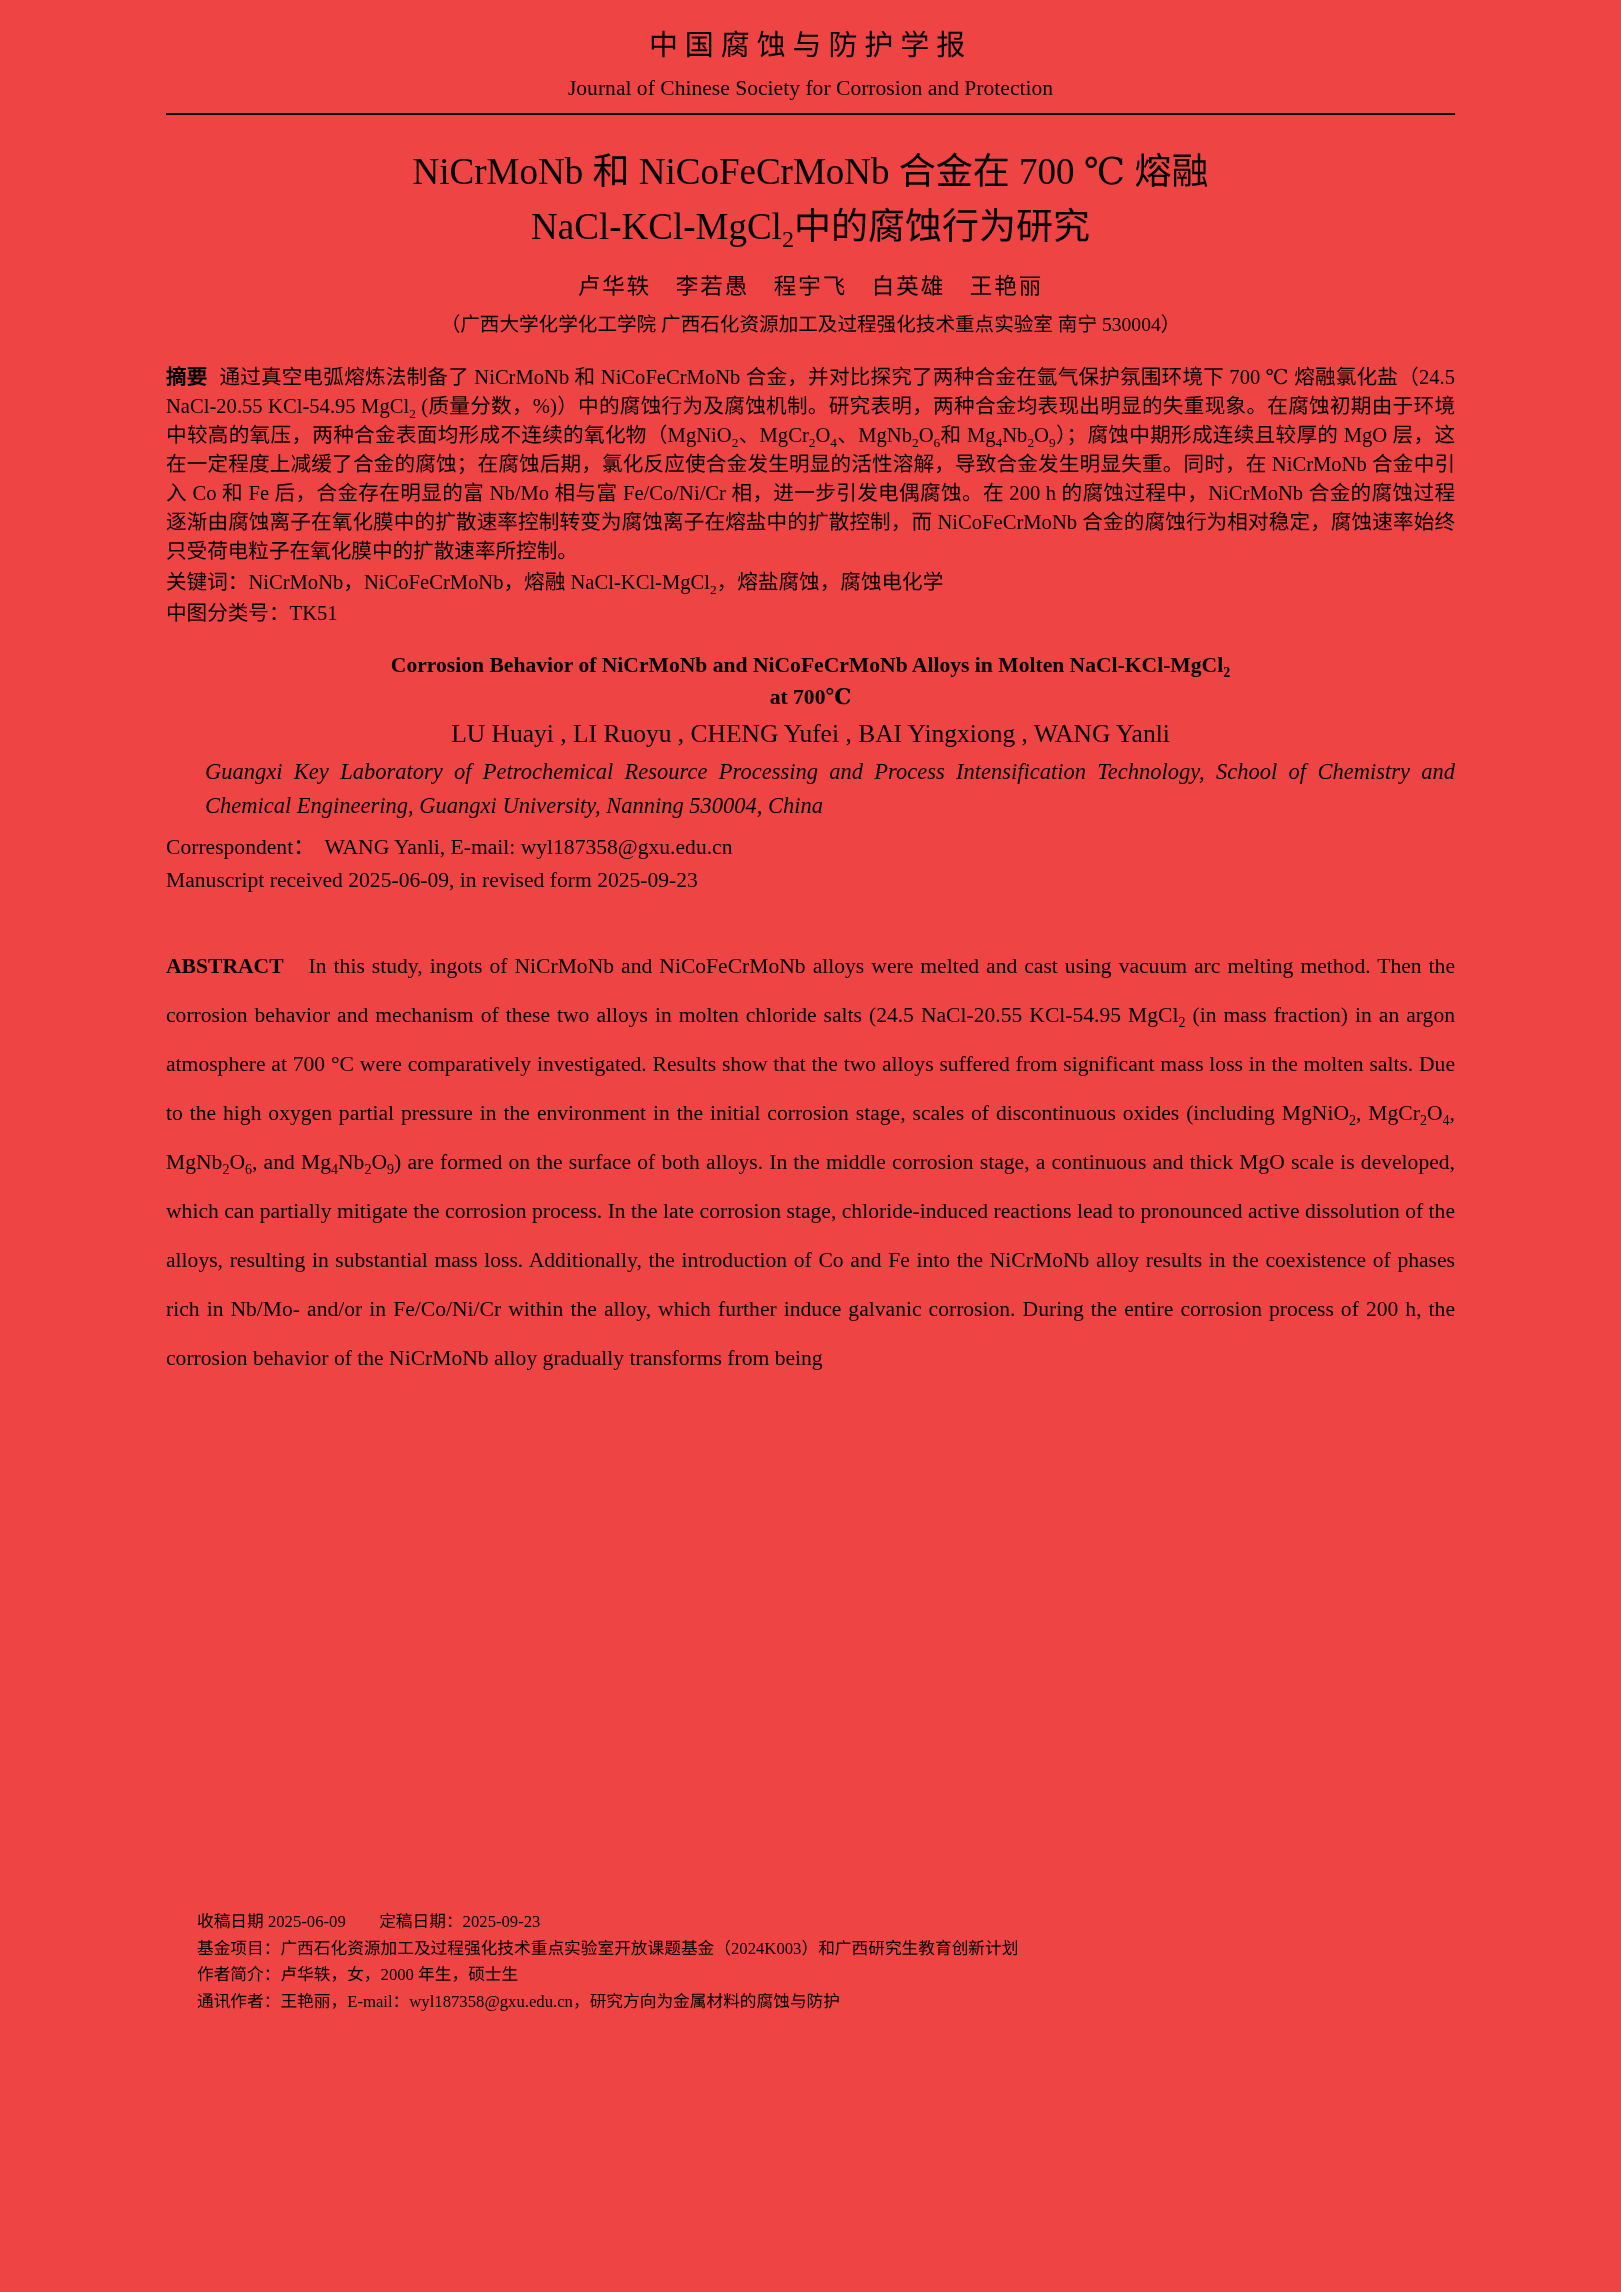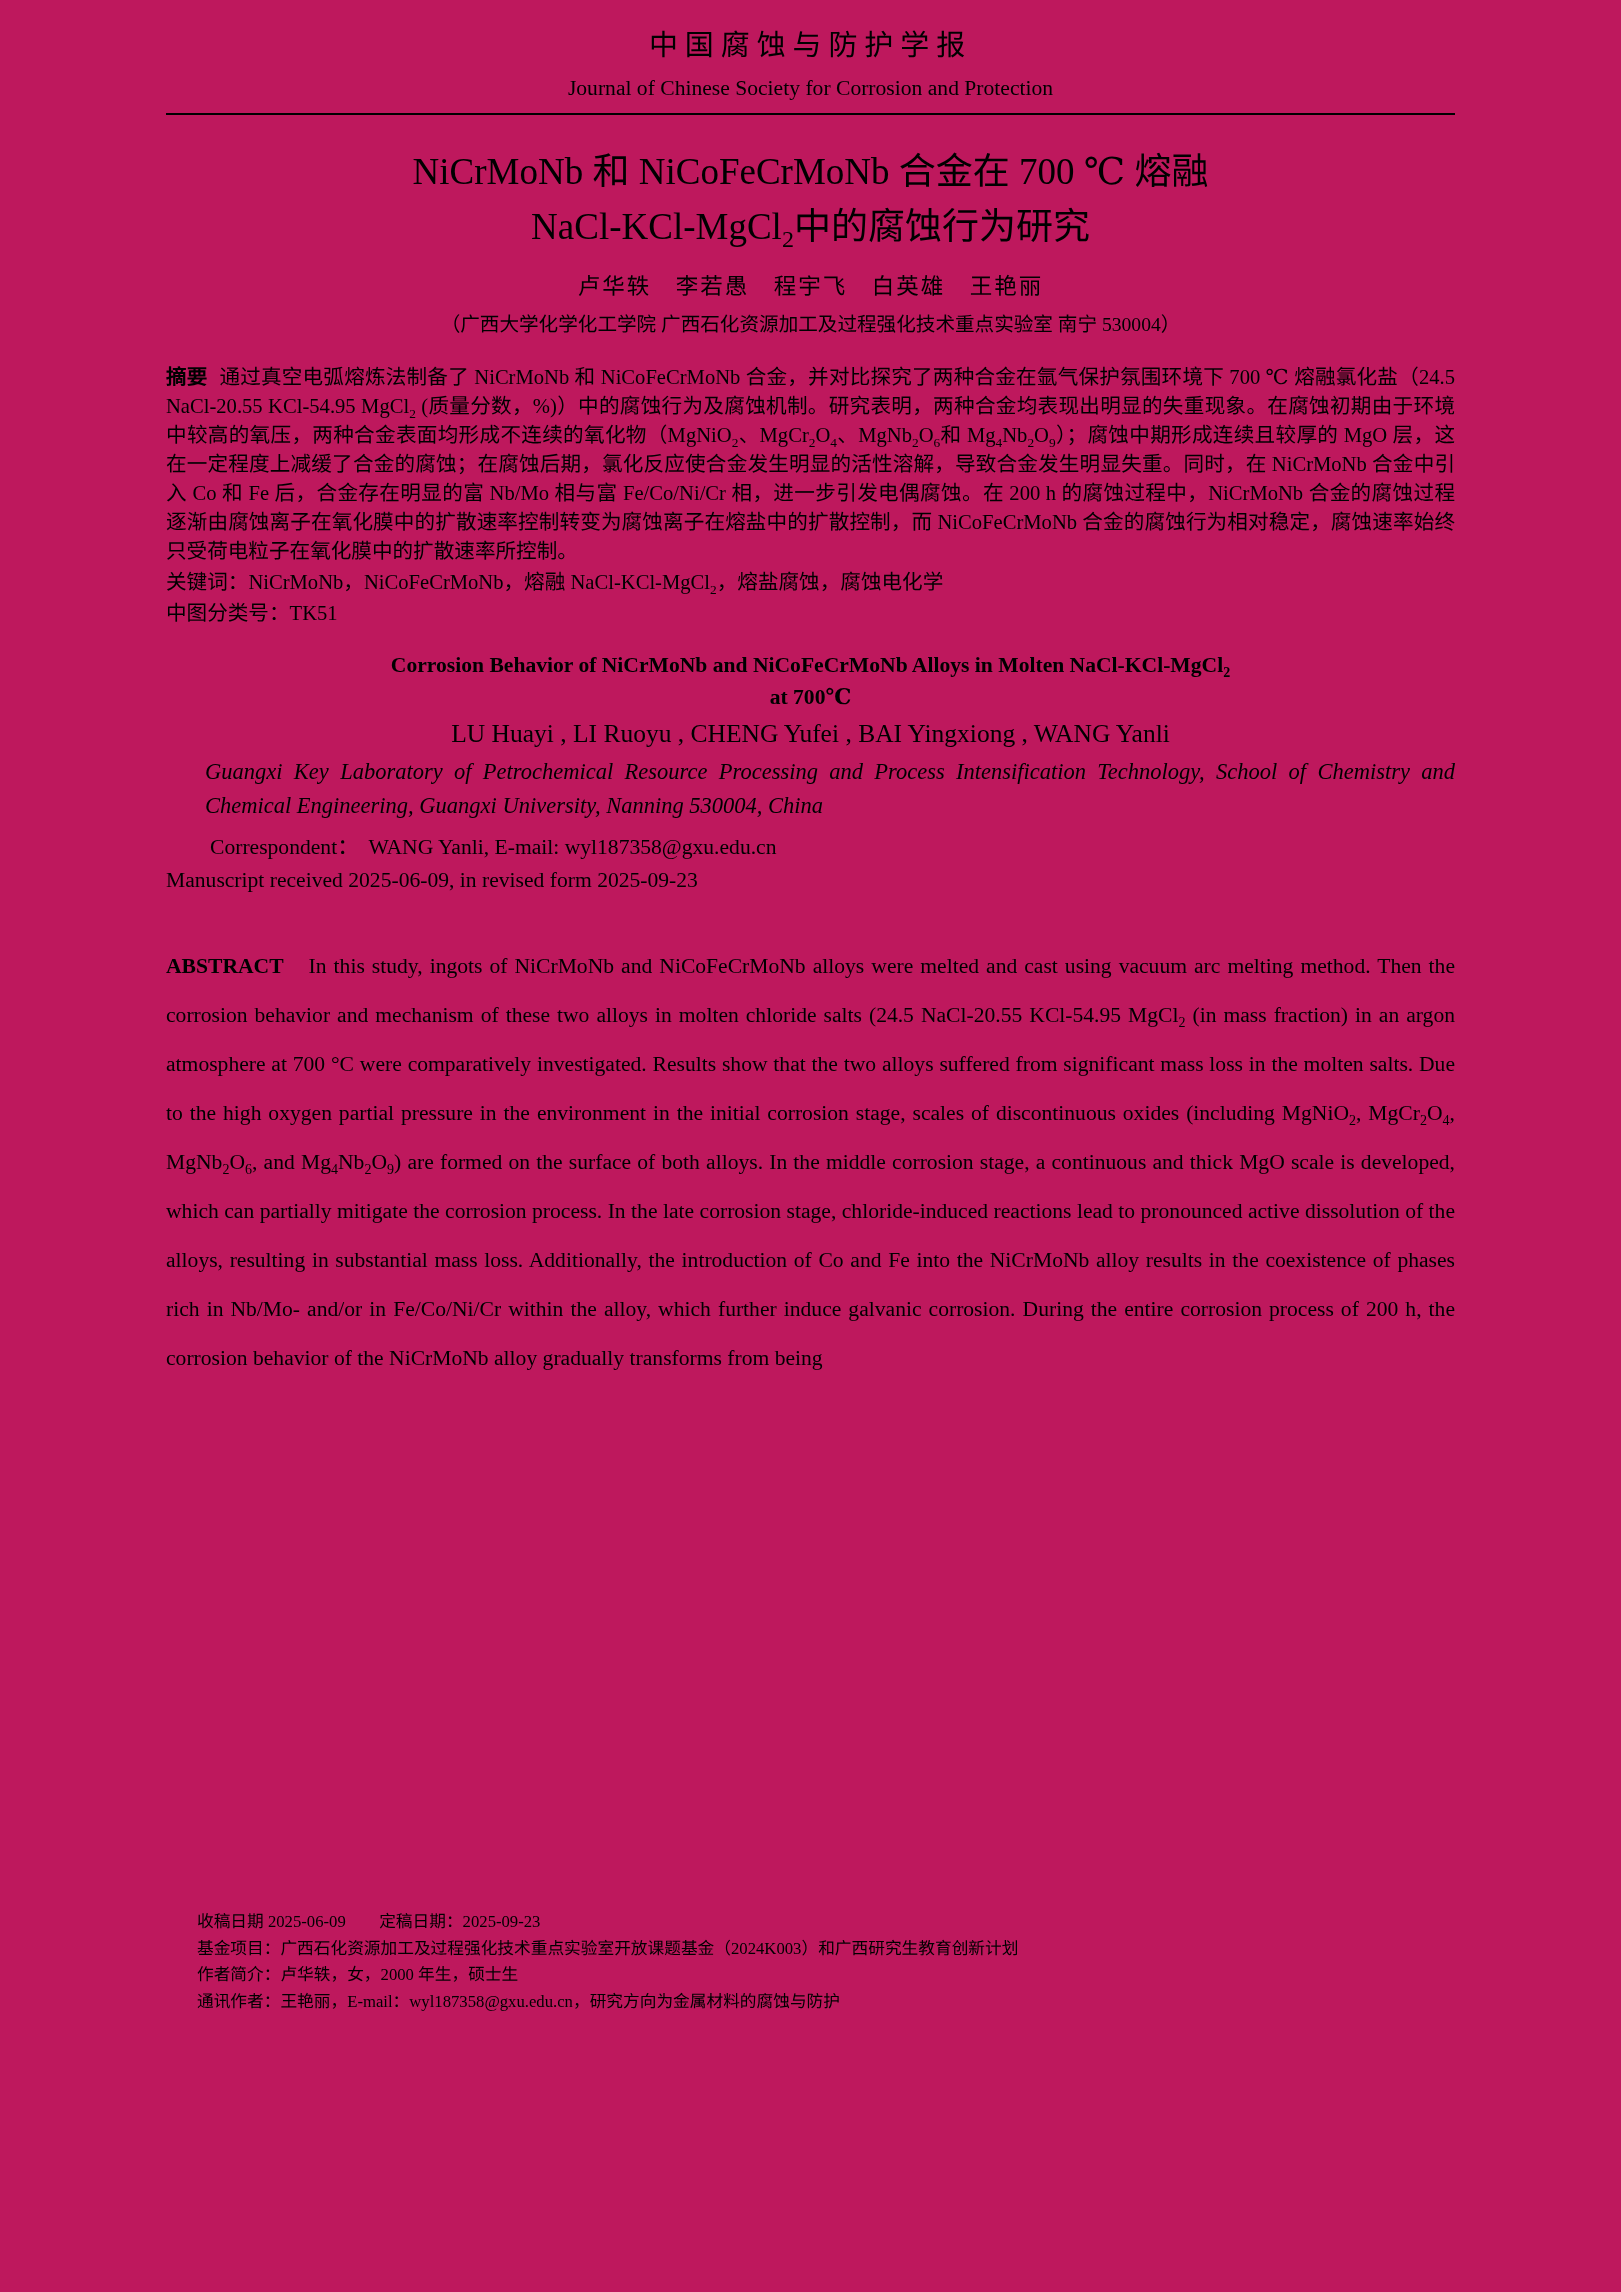--- a/index.html
+++ b/index.html
@@ -7,21 +7,21 @@
   body {
     width:1621px; height:2293px;
     font-family:"Liberation Serif","DejaVu Serif",serif;
     color:#000;
   }
   .page {
     position:relative;
     width:1621px; height:2293px;
     padding:25.5px 166px 0 166px;
     overflow:hidden;
-    background:#be185d;
+    background:#ef4444;
   }
   .journal-header { text-align:center; }
   .journal-name-zh { font-size:29px; letter-spacing:6.9px; line-height:1.35; }
   .journal-name-en { font-size:21.6px; line-height:1.4; margin-top:8px; }
   .header-rule { border-bottom:2px solid #000; margin-top:9.8px; }
 
   .title-zh { margin-top:29px; text-align:center; font-size:37px; font-weight:400; line-height:1.5; }
   .title-zh .title-line { display:block; }
 
   .authors-zh { margin-top:13.7px; text-align:center; font-size:22.5px; letter-spacing:2px; }
@@ -36,21 +36,21 @@
   .title-en { margin-top:21px; text-align:center; font-size:21.6px; font-weight:700; line-height:1.5; }
   .title-en span { display:block; }
   .authors-en { margin-top:5.9px; text-align:center; font-size:25.5px; }
   .affiliation-en {
     margin-top:5.9px; margin-left:39px;
     font-style:italic; font-size:22.5px; line-height:1.5;
     text-align:justify;
   }
   .correspondent, .supported, .manuscript { font-size:21.6px; line-height:33px; }
   .correspondent { margin-top:7.8px; }
-  .correspondent .label { margin-right:9.8px;margin-left:44px; }
+  .correspondent .label { margin-right:9.8px; }
   .supported { text-align:justify; }
 
   .abstract-en { margin-top:45px; font-size:21.6px; line-height:49px; text-align:justify; }
   .abstract-en .label-bold { margin-right:25px;font-family:Liberation Serif, serif; }
 
   .footnote {
     position:absolute; left:166px; right:166px; top:1909px;
     font-size:16.7px; line-height:26.5px;
   }
   .fn.indent { text-indent:31px; }

